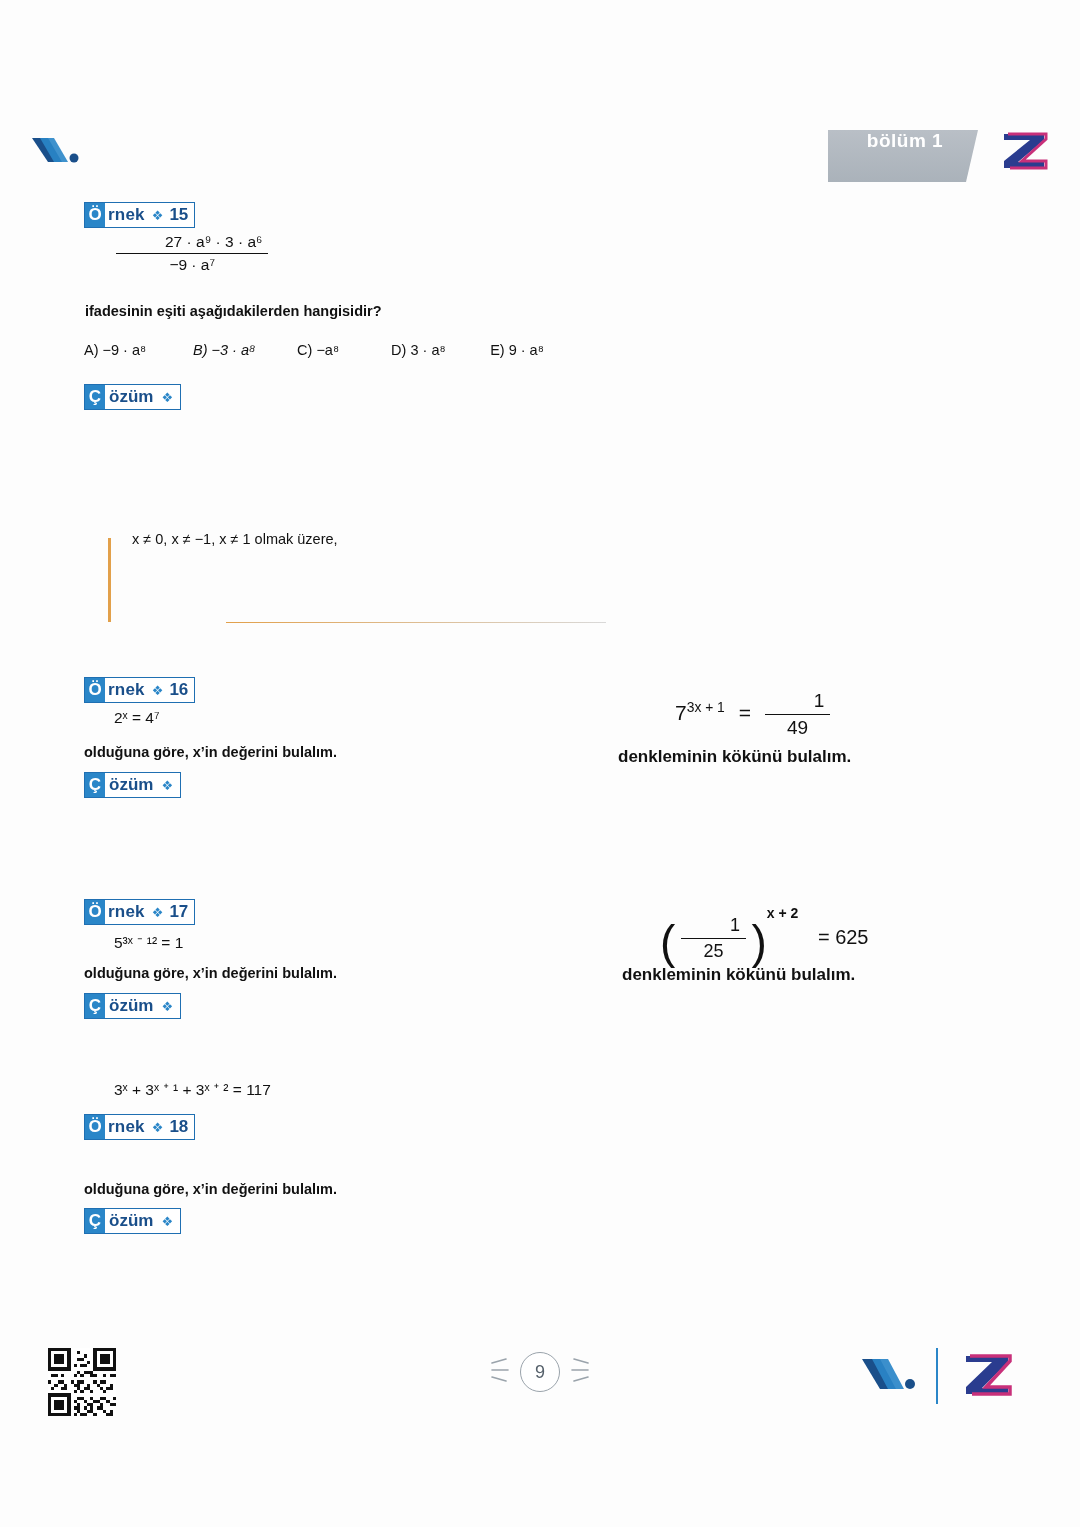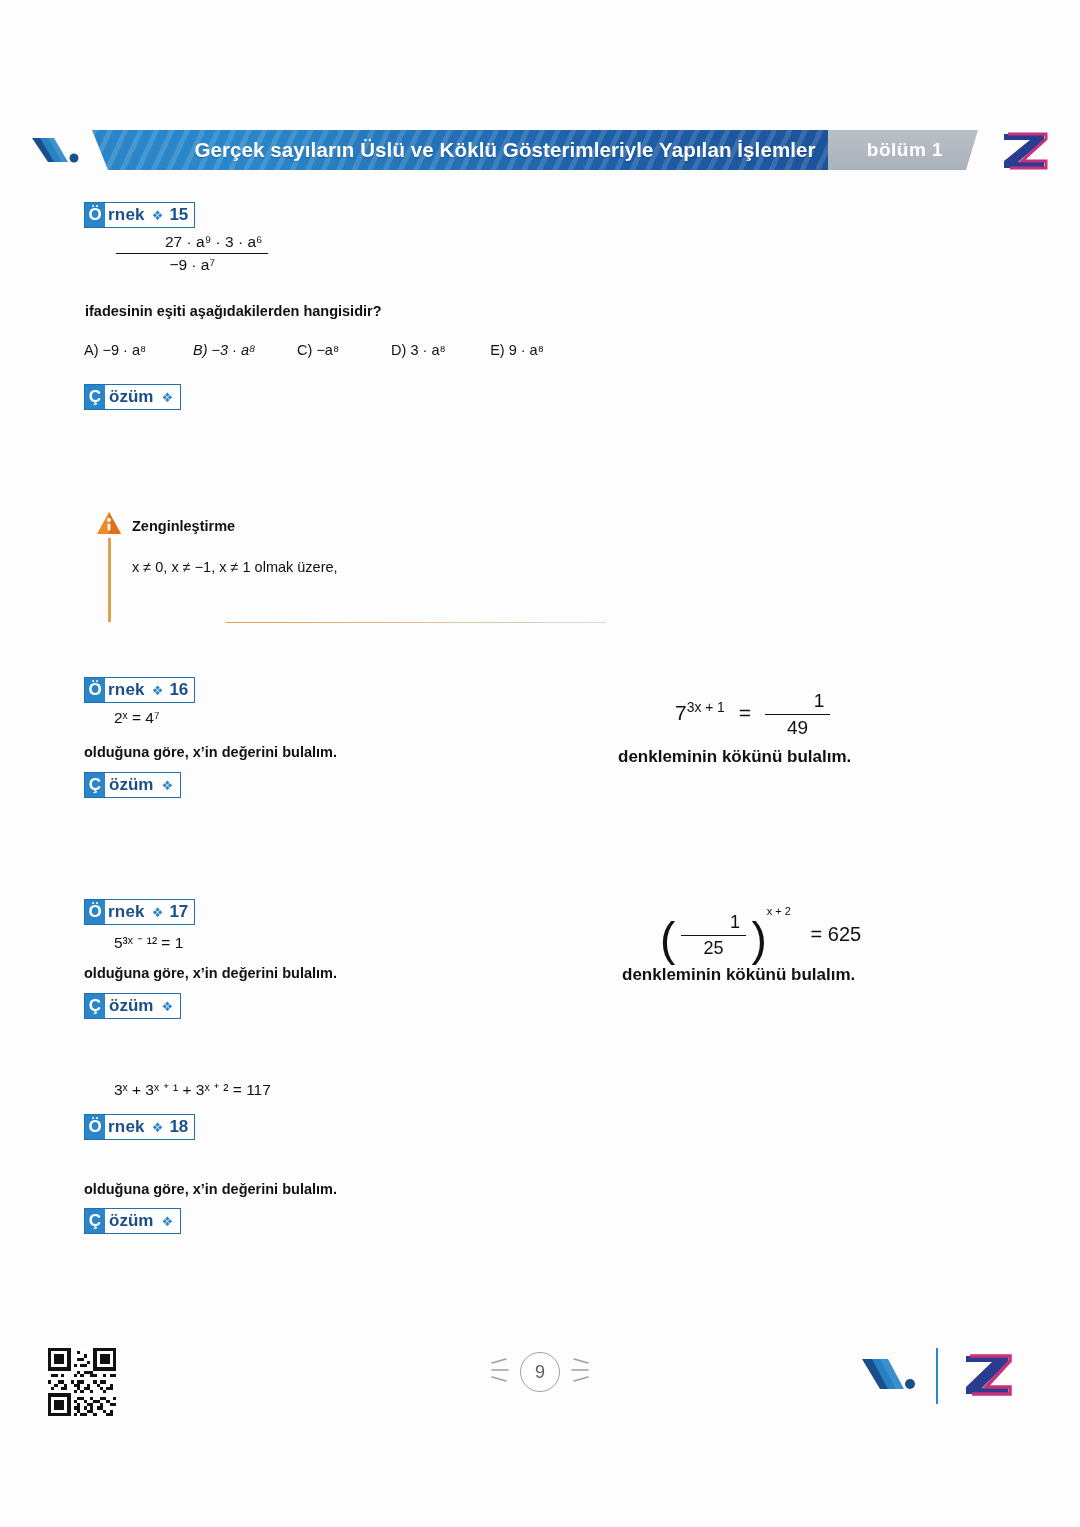--- a/index.html
+++ b/index.html
@@ -49,24 +49,24 @@
     color: #ffffff;
     font-size: 20.5px;
     font-weight: bold;
     letter-spacing: .1px;
     text-shadow: 0 1px 1px rgba(0,0,0,.25);
     padding-right: 4px;
   }
   .chapter-tag {
     position: absolute;
     right: 76px; top: 2px;
-    width: 150px; height: 40px;
+    width: 150px; height: 52px;
     background: linear-gradient(180deg,#b9bfc6 0%, #aab2ba 100%);
     clip-path: polygon(0 0, 100% 0, 92% 100%, 0 100%);
-    display: flex; align-items: center; justify-content: center; padding-left: 12px;
+    display: flex; align-items: flex-start; justify-content: center; padding-left: 12px;
   }
   .chapter-tag span {
     color: #ffffff; font-size: 19px; font-weight: bold;
     letter-spacing: .5px;
     padding-right: 8px;
   }
   .logo-right {
     position: absolute; right: 0; top: 0px;
     width: 60px; height: 46px;
   }
@@ -212,25 +212,20 @@
   <div class="header">
 
     <div class="logo-left">
       <svg width="56" height="36" viewBox="0 0 56 36">
         <path d="M4 6 L20 6 L34 30 L20 30 Z" fill="#1a4f8a"></path>
         <path d="M12 6 L26 6 L40 30 L26 30 Z" fill="#2a86c8" opacity="0.9"></path>
         <circle cx="46" cy="26" r="4.5" fill="#1a4f8a"></circle>
       </svg>
     </div>
 
-    <div class="band">
-      <div class="band-bg"></div>
-      <div class="band-stripes"></div>
-      <div class="band-title">Gerçek sayıların Üslü ve Köklü Gösterimleriyle Yapılan İşlemler</div>
-    </div>
 
     <div class="chapter-tag">
       <span>bölüm 1</span>
     </div>
 
     <div class="logo-right">
       <svg width="60" height="46" viewBox="0 0 60 46">
         <path d="M10 6 L50 6 L50 12 L24 34 L50 34 L50 40 L10 40 L10 33 L36 12 L10 12 Z" fill="#2a3c8f"></path>
         <path d="M14 6 L52 6 L52 11 L28 33 L52 33 L52 40 L16 40" fill="none" stroke="#c8307a" stroke-width="3"></path>
       </svg>
@@ -277,31 +272,20 @@
   </div>
 
   <div class="cozum-tag" style="left:84px; top:384px;">
     <span class="c">Ç</span>
     <span class="word">özüm</span>
     <span class="dots">❖</span>
   </div>
 
   <div class="zen">
     <div class="zen-bar"></div>
-    <div class="zen-head">
-      <span>
-        <svg width="26" height="28" viewBox="0 0 26 28">
-          <path d="M13 2 L25 24 L1 24 Z" fill="#f08a24"></path>
-          <path d="M13 2 L25 24 L13 24 Z" fill="#e2701a"></path>
-          <circle cx="13" cy="10" r="2.1" fill="#fff"></circle>
-          <rect x="11.6" y="13.5" width="2.8" height="7" rx="1.2" fill="#fff"></rect>
-        </svg>
-      </span>
-      <span class="zen-title">Zenginleştirme</span>
-    </div>
     <div class="zen-body">
       <div>x ≠ 0,  x ≠ −1,  x ≠ 1  olmak üzere,</div>
     </div>
     <div class="zen-rule"></div>
   </div>
 
   <div class="ornek-tag" style="left:84px; top:677px;">
     <span class="o">Ö</span>
     <span class="word">rnek</span>
     <span class="dots">❖</span>
@@ -338,21 +322,21 @@
     <span class="word">özüm</span>
     <span class="dots">❖</span>
   </div>
 
   <div class="mathline" style="left:660px; top:905px; font-size:20px;">
     <span style="font-size:46px; font-weight:300; vertical-align:-14px;">(</span>
     <span class="frac" style="font-size:18px;">
       <span class="num-part">1</span>
       <span class="den-part">25</span>
     </span>
-    <span style="font-size:46px; font-weight:300; vertical-align:-14px;">)</span><sup style="font-size:11px; vertical-align:26px;">x + 2</sup>
+    <span style="font-size:46px; font-weight:300; vertical-align:-14px;">)</span><sup style="font-size:14px; vertical-align:26px;font-weight:bold;">x + 2</sup>
     <span style="margin-left:14px;">= 625</span>
   </div>
   <div class="qtext" style="left:622px; top:965px; font-size:17px;">denkleminin kökünü bulalım.</div>
 
   <div class="ornek-tag" style="left:84px; top:1114px;">
     <span class="o">Ö</span>
     <span class="word">rnek</span>
     <span class="dots">❖</span>
     <span class="num">18</span>
   </div>

